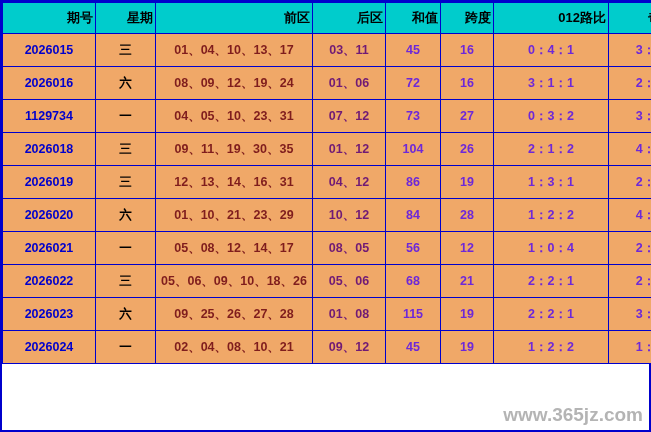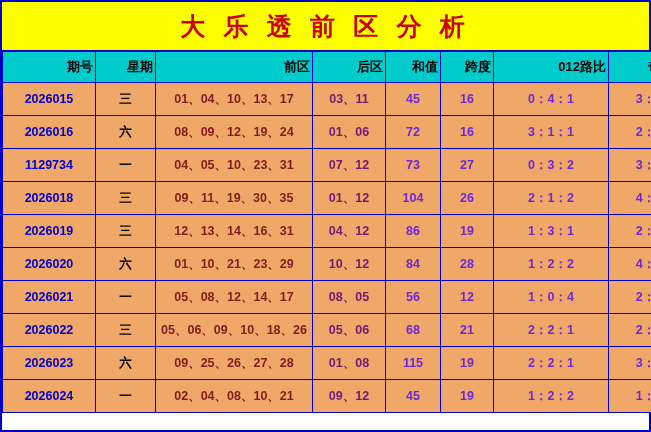--- a/index.html
+++ b/index.html
@@ -87,23 +87,20 @@
     letter-spacing: 0px;
     opacity: 0.85;
     pointer-events: none;
   }
 </style>
 </head>
 <body>
 
 <div id="page">
 
-  <div id="title-bar">
-    <div id="title-text">大 乐 透 前 区 分 析</div>
-  </div>
 
   <table>
     <thead>
       <tr>
         <th style="width:88px">期号</th>
         <th style="width:55px">星期</th>
         <th style="width:152px">前区</th>
         <th style="width:68px">后区</th>
         <th style="width:50px">和值</th>
         <th style="width:48px">跨度</th>
@@ -208,14 +205,15 @@
         <td class="front">02、04、08、10、21</td>
         <td class="back">09、12</td>
         <td class="sum">45</td>
         <td class="span">19</td>
         <td class="ratio012">1：2：2</td>
         <td class="oddeven">1：4</td>
       </tr>
     </tbody>
   </table>
 
+  <div id="watermark">www.365jz.com</div>
 
 </div>
 
 </body></html>

